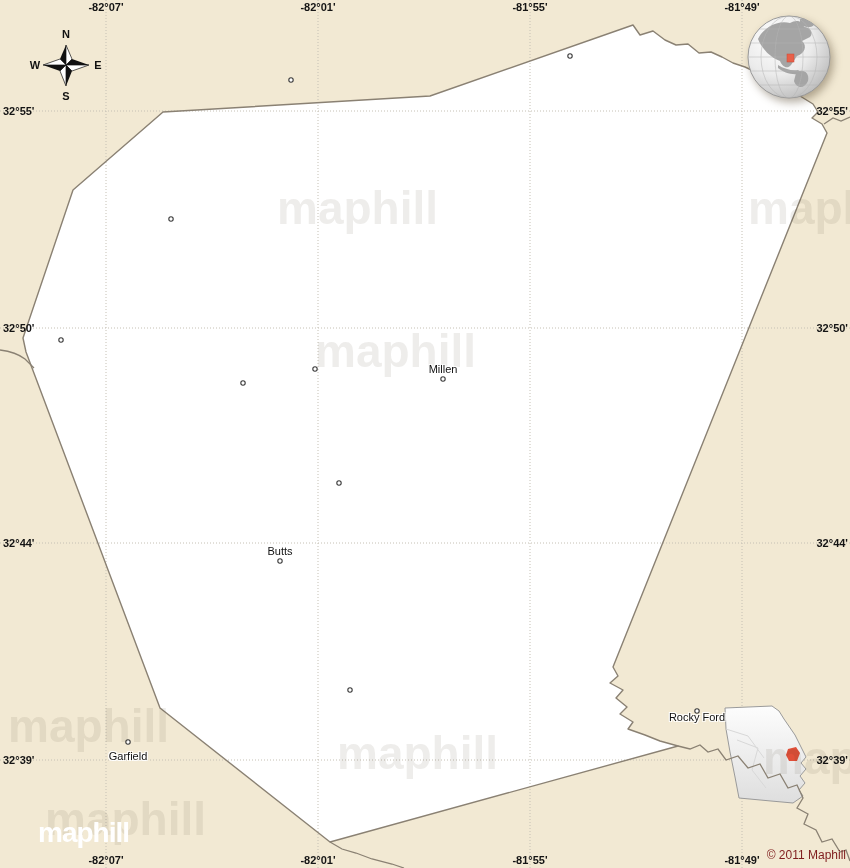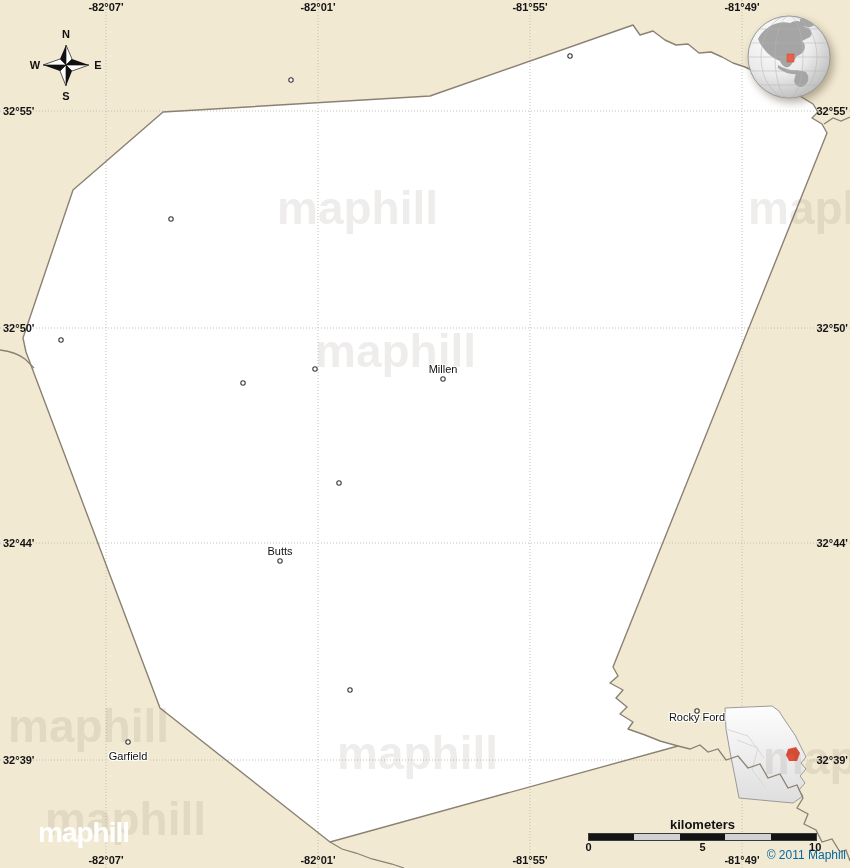--- a/index.html
+++ b/index.html
@@ -44,21 +44,21 @@
     display:flex;height:6px;border:1px solid #3a3a3a;background:#ccc;
   }
   #scalebar .seg{flex:1;}
   #scalebar .seg.dark{background:#141414;}
   #scalebar .seg.light{background:#d2d2d2;}
   #scalebar .ticks{position:relative;height:12px;font-size:11px;font-weight:bold;color:#111;}
   #scalebar .tick-0{position:absolute;left:0;transform:translateX(-40%);}
   #scalebar .tick-5{position:absolute;left:50%;transform:translateX(-50%);}
   #scalebar .tick-10{position:absolute;right:0;transform:translateX(35%);}
   #copyright{
-    position:absolute;right:4px;top:848px;z-index:8;font-size:12px;color:#0369a1;
+    position:absolute;right:4px;top:848px;z-index:8;font-size:12px;color:#7f1d1d;
   }
   .compass-label{font-size:11px;font-weight:bold;fill:#111;}
 </style>
 </head>
 <body>
 
 <div id="stage">
 
   <svg id="mapsvg" width="850" height="868" viewBox="0 0 850 868">
     <defs>
@@ -171,35 +171,20 @@
         <line x1="10" y1="72" x2="80" y2="72"></line>
       </g>
       <rect x="43" y="41" width="7" height="8" fill="#e8604a" stroke="#c94a36" stroke-width="0.5"></rect>
     </g>
   </svg>
 
   <div id="logo">
     <div class="logo-text">maphill</div>
   </div>
 
-  <div id="scalebar">
-    <div class="unit">kilometers</div>
-    <div class="bar">
-      <div class="seg dark"></div>
-      <div class="seg light"></div>
-      <div class="seg dark"></div>
-      <div class="seg light"></div>
-      <div class="seg dark"></div>
-    </div>
-    <div class="ticks">
-      <span class="tick-0">0</span>
-      <span class="tick-5">5</span>
-      <span class="tick-10">10</span>
-    </div>
-  </div>
 
   <div id="copyright">© 2011 Maphill</div>
 
 <div class="coord-label coord-top" style="left: 106px;">-82°07'</div>
     <div class="coord-label coord-bottom" style="left: 106px;">-82°07'</div>
     <div class="coord-label coord-top" style="left: 318px;">-82°01'</div>
     <div class="coord-label coord-bottom" style="left: 318px;">-82°01'</div>
     <div class="coord-label coord-top" style="left: 530px;">-81°55'</div>
     <div class="coord-label coord-bottom" style="left: 530px;">-81°55'</div>
     <div class="coord-label coord-top" style="left: 742px;">-81°49'</div>

